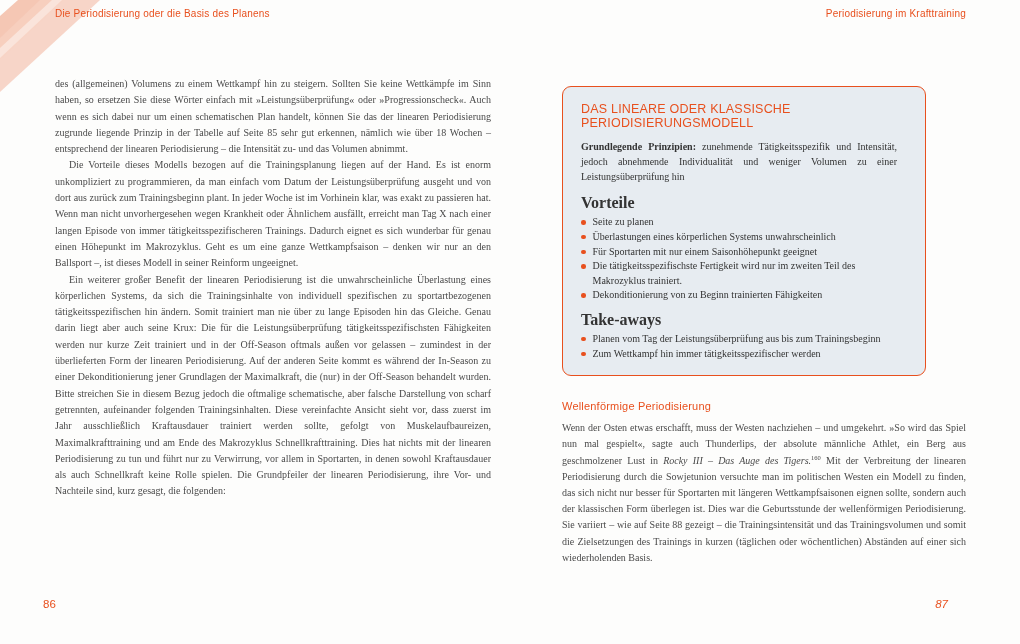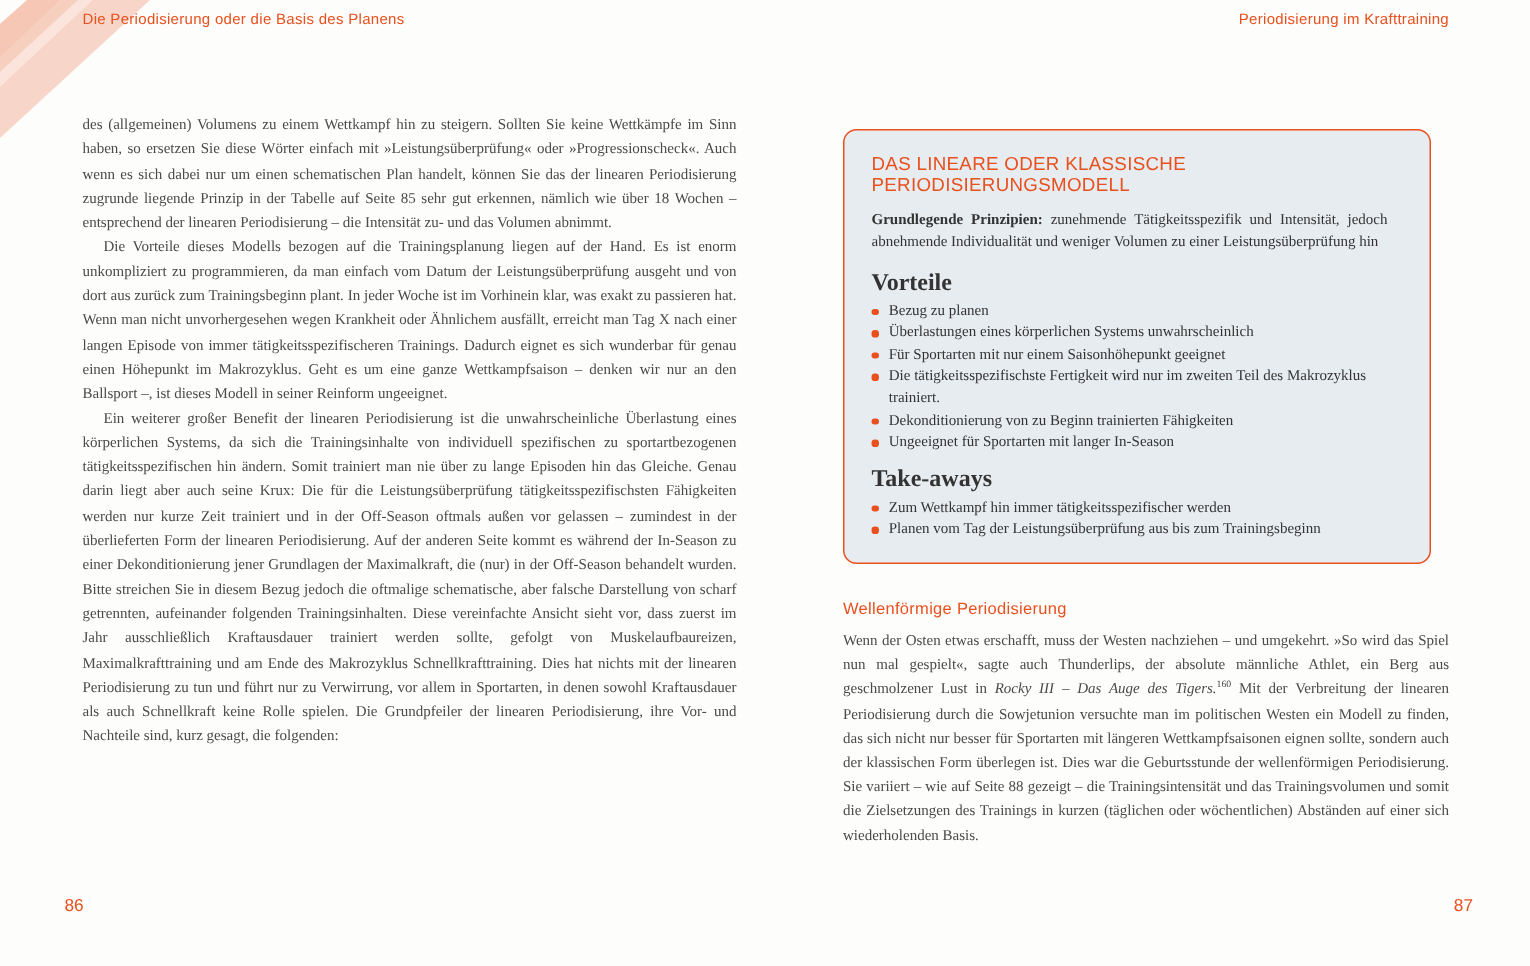--- a/index.html
+++ b/index.html
@@ -33,21 +33,21 @@
   .running-head.left  { left: 55px; }
   .running-head.right { right: 54px; text-align: center; }
 
   .page-number {
     position: absolute;
     top: 598px;
     font-size: 11.5px;
     color: #e8501e;
   }
   .page-number.left  { left: 43px; }
-  .page-number.right { right: 38px; }
+  .page-number.right { right: 72px; font-style: italic; }
 
   
   .col-left {
     position: absolute;
     left: 55px;
     top: 76px;
     width: 436px;
   }
   .col-left p {
     margin: 0;
@@ -62,21 +62,21 @@
 
   
   .col-right {
     position: absolute;
     left: 562px;
     top: 86px;
     width: 404px;
   }
   .info-box {
     box-sizing: border-box;
-    width: 392px;
+    width: 364px;
     background: #e7ecf1;
     border: 1.5px solid #e8501e;
     border-radius: 9px;
     padding: 15px 28px 14px 18px;
   }
   .box-title {
     font-size: 12.5px;
     color: #e8501e;
     letter-spacing: 0.2px;
     margin-bottom: 10px;
@@ -165,21 +165,21 @@
     <div class="info-box">
       <div class="box-title">DAS LINEARE ODER KLASSISCHE PERIODISIERUNGSMODELL</div>
 
       <p class="box-intro"><strong>Grundlegende Prinzipien:</strong><span> zunehmende Tätigkeitsspezifik und Intensität, jedoch abnehmende Individualität und weniger Volumen zu einer Leistungsüberprüfung hin</span></p>
 
       <div class="box-section">
         <div class="box-heading">Vorteile</div>
         <ul class="box-list">
           <li>
               <span class="bullet"></span>
-              <span>Bezug zu planen</span>
+              <span>Seite zu planen</span>
             </li>
           <li>
               <span class="bullet"></span>
               <span>Überlastungen eines körperlichen Systems unwahrscheinlich</span>
             </li>
           <li>
               <span class="bullet"></span>
               <span>Für Sportarten mit nur einem Saisonhöhepunkt geeignet</span>
             </li>
         </ul>
@@ -187,38 +187,34 @@
 
       <div class="box-section">
         <ul class="box-list">
           <li>
               <span class="bullet"></span>
               <span>Die tätigkeitsspezifischste Fertigkeit wird nur im zweiten Teil des Makrozyklus trainiert.</span>
             </li>
           <li>
               <span class="bullet"></span>
               <span>Dekonditionierung von zu Beginn trainierten Fähigkeiten</span>
-            </li>
-          <li>
-              <span class="bullet"></span>
-              <span>Ungeeignet für Sportarten mit langer In-Season</span>
             </li>
         </ul>
       </div>
 
       <div class="box-section">
         <div class="box-heading">Take-aways</div>
         <ul class="box-list">
           <li>
               <span class="bullet"></span>
+              <span>Planen vom Tag der Leistungsüberprüfung aus bis zum Trainingsbeginn</span>
+            </li>
+          <li>
+              <span class="bullet"></span>
               <span>Zum Wettkampf hin immer tätigkeitsspezifischer werden</span>
-            </li>
-          <li>
-              <span class="bullet"></span>
-              <span>Planen vom Tag der Leistungsüberprüfung aus bis zum Trainingsbeginn</span>
             </li>
         </ul>
       </div>
     </div>
 
     <div class="subheading">Wellenförmige Periodisierung</div>
 
     <p class="body-right"><span>Wenn der Osten etwas erschafft, muss der Westen nachziehen – und umgekehrt. »So wird das Spiel nun mal gespielt«, sagte auch Thunderlips, der absolute männliche Athlet, ein Berg aus geschmolzener Lust in </span><em>Rocky III – Das Auge des Tigers.</em><sup>160</sup><span> Mit der Verbreitung der linearen Periodisierung durch die Sowjetunion versuchte man im politischen Westen ein Modell zu finden, das sich nicht nur besser für Sportarten mit längeren Wettkampfsaisonen eignen sollte, sondern auch der klassischen Form überlegen ist. Dies war die Geburtsstunde der wellenförmigen Periodisierung. Sie variiert – wie auf Seite 88 gezeigt – die Trainingsintensität und das Trainingsvolumen und somit die Zielsetzungen des Trainings in kurzen (täglichen oder wöchentlichen) Abständen auf einer sich wiederholenden Basis.</span></p>
   </div>
 

